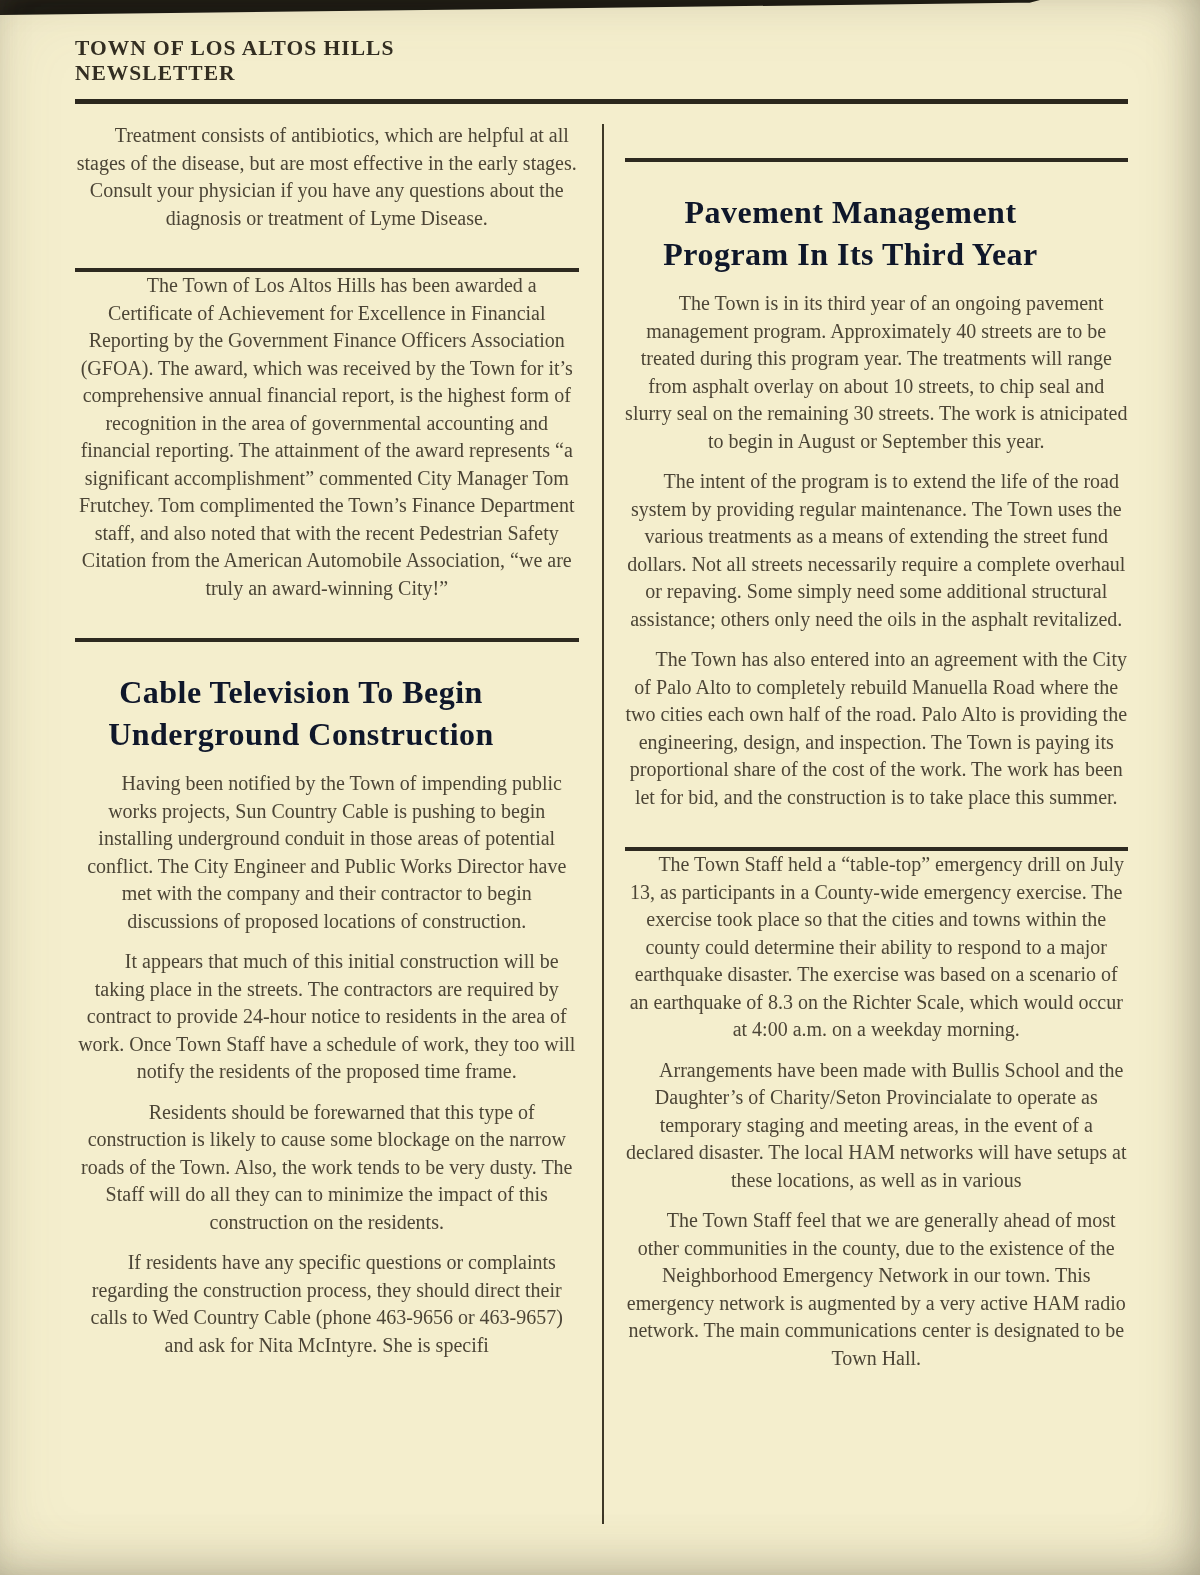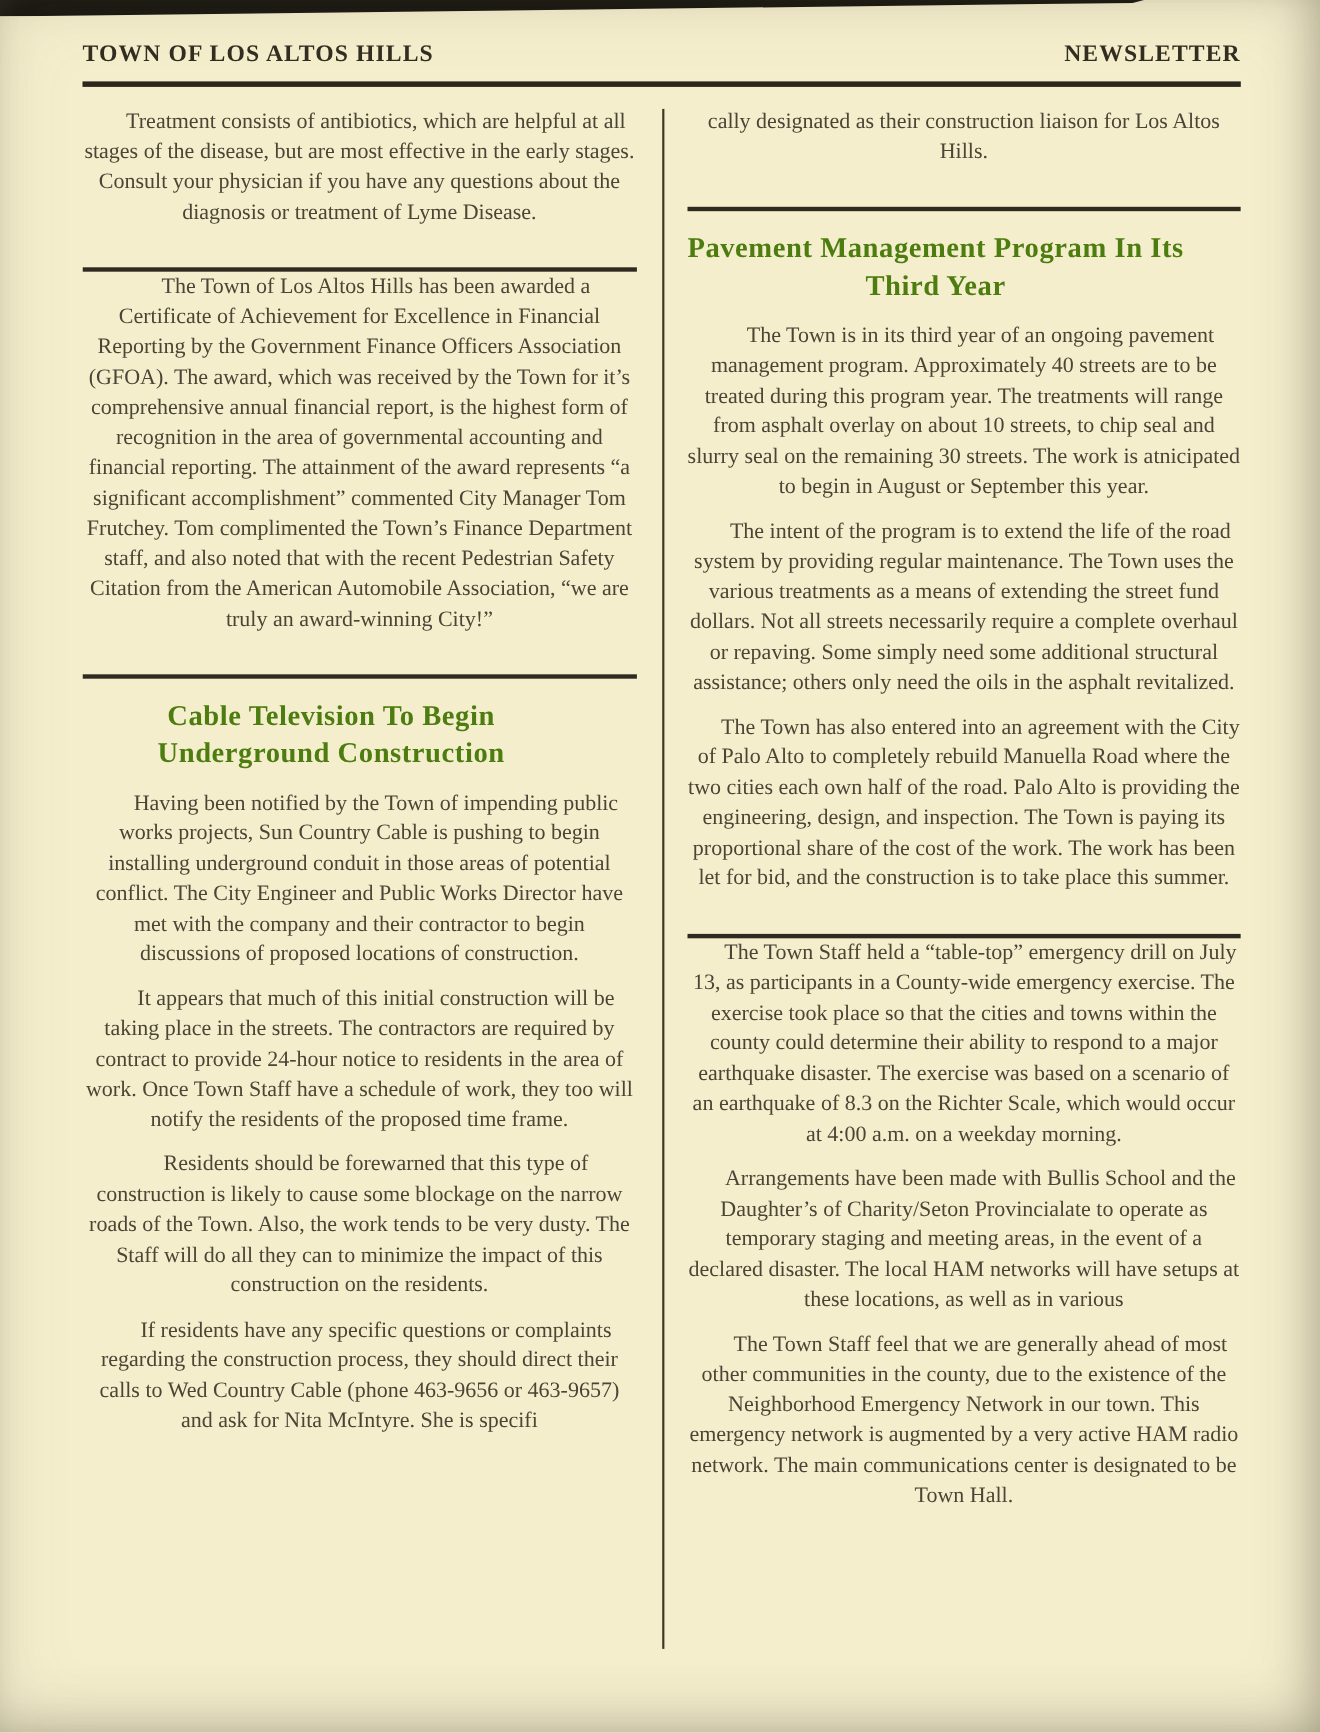--- a/index.html
+++ b/index.html
@@ -37,20 +37,21 @@
   }
   .inner { padding: 36px 72px 0 75px; }
   header.masthead {
     display: flex;
     justify-content: space-between;
     align-items: baseline;
     font-weight: bold;
     font-size: 21.5px;
     letter-spacing: 1px;
     color: #332e22;
+    flex-direction: column;
   }
   .header-rule {
     height: 5px;
     background: #2b271d;
     margin-top: 13px;
   }
   .columns {
     display: flex;
     margin-top: 18px;
     align-items: stretch;
@@ -70,27 +71,27 @@
     color: #4c4536;
   }
   p.body-text + p.body-text { margin-top: 13px; }
   p.no-indent { text-indent: 0; }
   article { margin-top: 36px; }
   .section-rule {
     height: 4px;
     background: #2e2a20;
   }
   h2.article-title {
-    margin-top: 17px;
+    margin-top: 30px;
     margin-bottom: 15px;
-    font-size: 26px;
+    font-size: 32px;
     line-height: 1.3;
     font-weight: bold;
     letter-spacing: 0.5px;
-    color: #4d7c0f;
+    color: #0f172a;
     max-width: 452px;
   }
 </style>
 </head>
 <body>
 
 <div class="page">
   <div class="scan-artifact-top"></div>
   <div class="inner">
 
@@ -116,21 +117,20 @@
           <p class="body-text">Having been notified by the Town of impending public works projects, Sun Country Cable is pushing to begin installing underground conduit in those areas of potential conflict.  The City Engineer and Public Works Director have met with the company and their contractor to begin discussions of proposed locations of construction.</p>
           <p class="body-text">It appears that much of this initial construction will be taking place in the streets.  The contractors are required by contract to provide 24-hour notice to residents in the area of work.  Once Town Staff have a schedule of work, they too will notify the residents of the proposed time frame.</p>
           <p class="body-text">Residents should be forewarned that this type of construction is likely to cause some blockage on the narrow roads of the Town. Also, the work tends to be very dusty. The Staff will do all they can to minimize the impact of this construction on the residents.</p>
           <p class="body-text">If residents have any specific questions or complaints regarding the construction process, they should direct their calls to Wed Country Cable (phone 463-9656 or 463-9657) and ask for Nita McIntyre.  She is specifi</p>
         </article>
       </section>
 
       <div class="divider"></div>
 
       <section class="col">
-        <p class="body-text no-indent">cally designated as their construction liaison for Los Altos Hills.</p>
 
         <article>
           <div class="section-rule"></div>
           <h2 class="article-title">Pavement Management Program In Its Third Year</h2>
           <p class="body-text">The Town is in its third year of an ongoing pavement management program.  Approximately 40 streets are to be treated during this program year.  The treatments will range from asphalt overlay on about 10 streets, to chip seal and slurry seal on the remaining 30 streets.  The work is atnicipated to begin in August or September this year.</p>
           <p class="body-text">The intent of the program is to extend the life of the road system by providing regular maintenance.  The Town uses the various treatments as a means of extending the street fund dollars.  Not all streets necessarily require a complete overhaul or repaving.  Some simply need some additional structural assistance; others only need the oils in the asphalt revitalized.</p>
           <p class="body-text">The Town has also entered into an agreement with the City of Palo Alto to completely rebuild Manuella Road where the two cities each own half of the road.  Palo Alto is providing the engineering, design, and inspection.  The Town is paying its proportional share of the cost of the work.  The work has been let for bid, and the construction is to take place this summer.</p>
         </article>
 
         <article>

